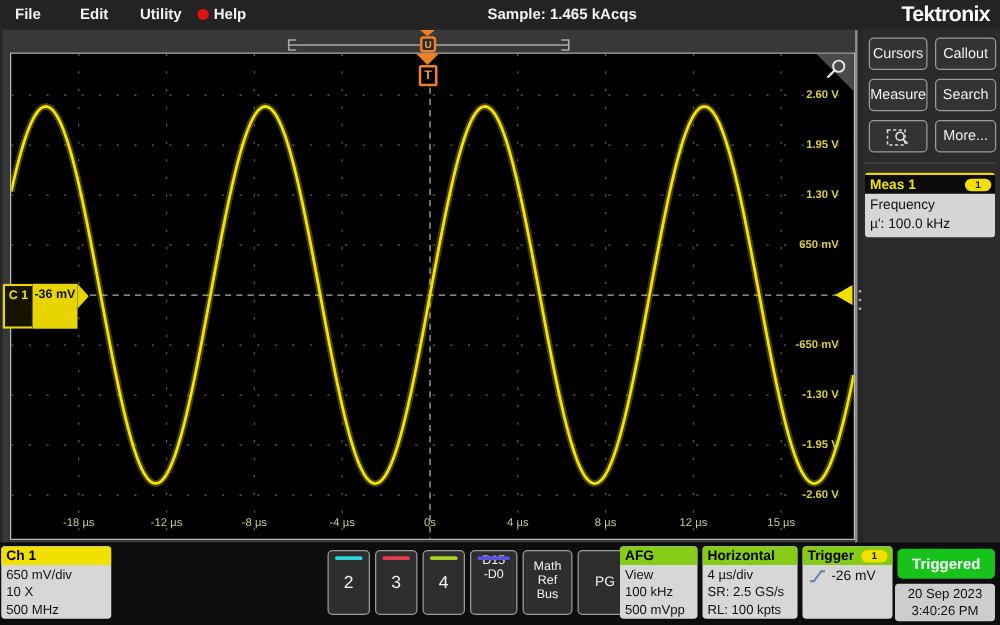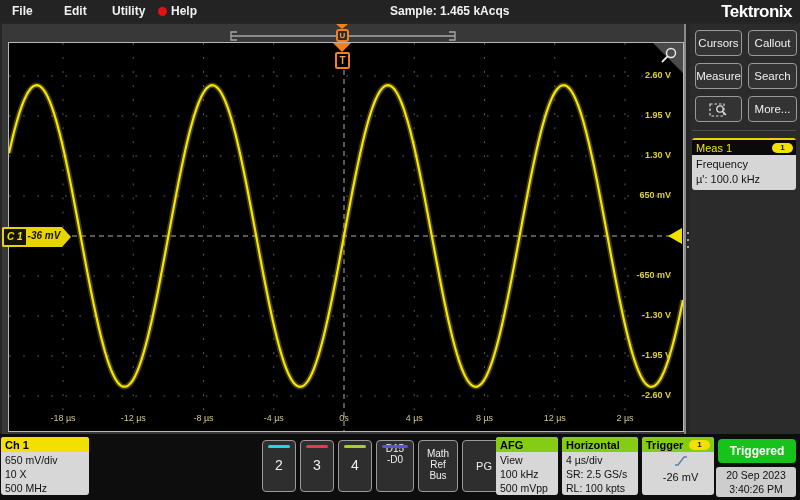--- a/index.html
+++ b/index.html
@@ -28,55 +28,55 @@
   .tri-sm { position:absolute; left:334px; top:0px; width:0; height:0;
     border-left:6px solid transparent; border-right:6px solid transparent; border-top:5px solid #f08020; }
   .u-badge { position:absolute; left:334px; top:5px; width:13px; height:13px; border:2px solid #f08020; border-radius:3px;
     background:#2b2b2b; color:#f0a040; font-size:8px; font-weight:bold; text-align:center; line-height:9px; }
   .tri-lg { position:absolute; left:331px; top:19px; width:0; height:0;
     border-left:9px solid transparent; border-right:9px solid transparent; border-top:9px solid #f08020; }
   .t-badge { position:absolute; left:333px; top:28px; width:15px; height:17px; border:2px solid #f08020; border-radius:2px;
     background:#000; color:#f0a040; font-size:10px; font-weight:bold; text-align:center; line-height:13px; }
 
   
-  .c1-marker { position:absolute; left:0px; top:203px; height:20px; display:flex; align-items:stretch;font-style:italic; }
+  .c1-marker { position:absolute; left:0px; top:203px; height:36px; display:flex; align-items:stretch; }
   .c1-l { background:#141400; border:2px solid #e8d400; border-right:none; border-radius:2px 0 0 2px;
     color:#f2e000; font-size:10px; font-weight:bold; padding:2px 3px 0 3px; }
   .c1-v { background:#e8d400; color:#111; font-size:10px; font-weight:bold; padding:3px 2px 0 2px; }
   .c1-arrow { width:0; height:0; border-top:10px solid transparent; border-bottom:10px solid transparent; border-left:9px solid #e8d400; }
 
   
   .pane-handle { position:absolute; left:687px; top:232px; width:3px; height:22px; }
   .pane-handle i { display:block; width:2px; height:2px; background:#a8a8a8; margin:0 0 5px 0; }
 
   
   .sidebar { position:absolute; left:690px; top:24px; width:110px; height:410px; background:#2b2b2b; }
   .sbtn { position:absolute; height:26px; background:#333; border:1px solid #9a9a9a; border-radius:4px;
     color:#f0f0f0; font-size:11.5px; text-align:center; line-height:24px; cursor:default; }
   .sep { position:absolute; left:2px; top:106px; width:104px; height:1px; background:#4d4d4d; }
   .meas { position:absolute; left:2px; top:114px; width:104px; border-radius:3px; overflow:hidden; }
   .meas-h { height:17px; background:#0a0a0a; border-top:2px solid #e8d400; display:flex; align-items:center; justify-content:space-between; padding:0 3px 0 4px; }
-  .meas-h .t { color:#f2e000; font-size:11px; font-weight:normal; }
+  .meas-h .t { color:#f2e000; font-size:11px; font-weight:bold; }
   .pill { width:21px; height:10px; background:#f2e000; border-radius:5px; color:#111; font-size:8px; font-weight:bold; text-align:center; line-height:10px; }
   .meas-b { background:#d6d6d6; color:#111; font-size:11px; line-height:15px; padding:2px 0 3px 4px; }
 
   
   .bottombar { position:absolute; left:0; top:434px; width:800px; height:66px; background:#0d0d0d; }
   .badge { position:absolute; top:3px; height:58px; border-radius:3px; overflow:hidden; background:#d7d7d7; }
   .badge-h { height:15px; background:#84cc16; color:#000; font-size:11px; font-weight:bold; padding:1px 4px 0 4px;
     display:flex; justify-content:space-between; align-items:center; }
   .badge-b { color:#111; font-size:10.5px; line-height:14px; padding:1px 0 0 4px; }
   .ch1-badge { left:1px; width:88px; }
   .ch1-badge .badge-h { background:#f2e000; }
   .chbtn { position:absolute; top:6px; height:52px; background:#2e2e2e; border:1px solid #9a9a9a; border-radius:4px;
     color:#f0f0f0; text-align:center; cursor:default; }
   .stripe { position:absolute; top:4px; left:5px; right:5px; height:3px; border-radius:2px; }
   .chnum { display:block; margin-top:16px; font-size:14px; }
   .chsm { display:block; font-size:10px; line-height:11px; }
-  .trigline { display:flex; align-items:center; gap:4px; padding:3px 0 0 5px; font-size:11px; color:#111;flex-direction:column; }
+  .trigline { display:flex; align-items:center; gap:4px; padding:3px 0 0 5px; font-size:11px; color:#111; }
   .triggered { position:absolute; left:718px; top:5px; width:78px; height:24px; background:#17c21b; border-radius:4px;
     color:#fff; font-size:12px; font-weight:bold; text-align:center; line-height:24px; }
   .datetime { position:absolute; left:716px; top:33px; width:80px; height:30px; background:#cdcdcd; border-radius:3px;
     color:#111; font-size:10.5px; line-height:14px; text-align:center; padding-top:1px; }
 </style>
 </head>
 <body>
 
 <div class="app">
 
@@ -125,21 +125,21 @@
       </svg>
       <div id="labels">
           <span class="xl" style="left: 54px; top: 370px;">-18 µs</span>
           <span class="xl" style="left: 124.25px; top: 370px;">-12 µs</span>
           <span class="xl" style="left: 194.5px; top: 370px;">-8 µs</span>
           <span class="xl" style="left: 264.75px; top: 370px;">-4 µs</span>
           <span class="xl" style="left: 335px; top: 370px;">0s</span>
           <span class="xl" style="left: 405.25px; top: 370px;">4 µs</span>
           <span class="xl" style="left: 475.5px; top: 370px;">8 µs</span>
           <span class="xl" style="left: 545.75px; top: 370px;">12 µs</span>
-          <span class="xl" style="left: 616px; top: 370px;">2 µs</span>
+          <span class="xl" style="left: 616px; top: 370px;">15 µs</span>
           <span class="yl" style="top: 27px;">2.60 V</span>
           <span class="yl" style="top: 67px;">1.95 V</span>
           <span class="yl" style="top: 107px;">1.30 V</span>
           <span class="yl" style="top: 147px;">650 mV</span>
           <span class="yl" style="top: 227px;">-650 mV</span>
           <span class="yl" style="top: 267px;">-1.30 V</span>
           <span class="yl" style="top: 307px;">-1.95 V</span>
           <span class="yl" style="top: 347px;">-2.60 V</span>
         </div>
       <div class="magcorner">

